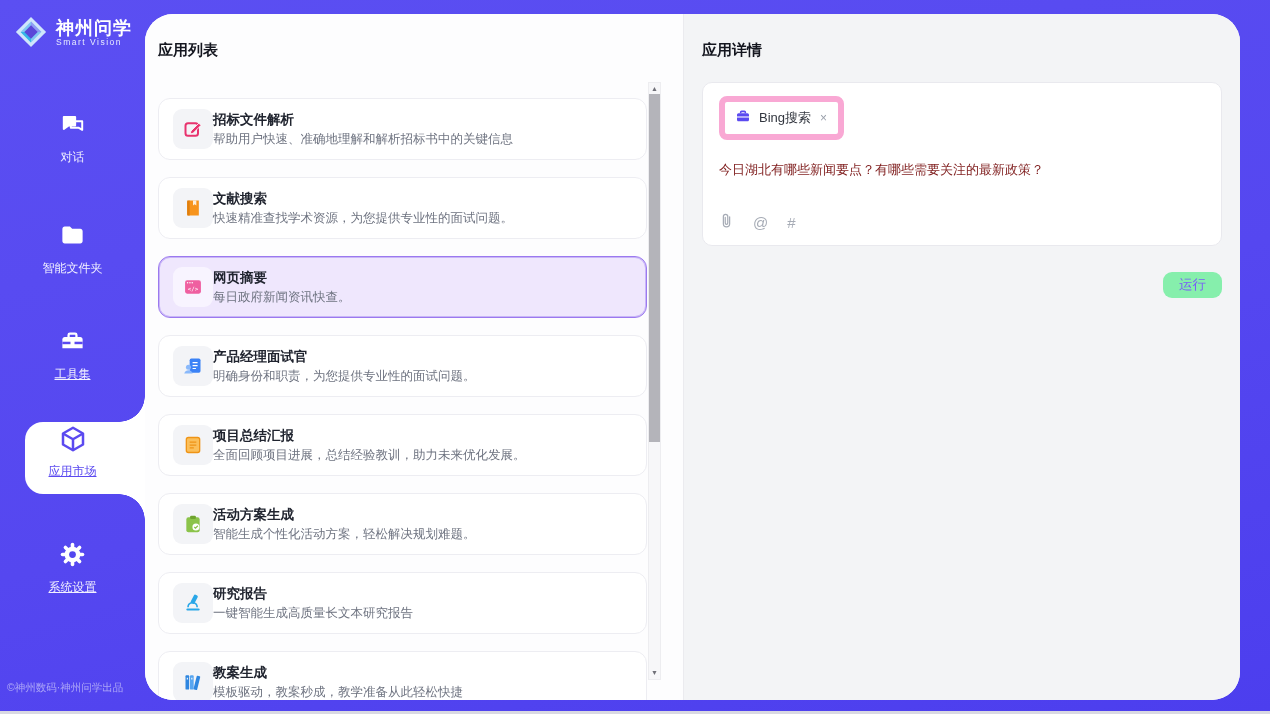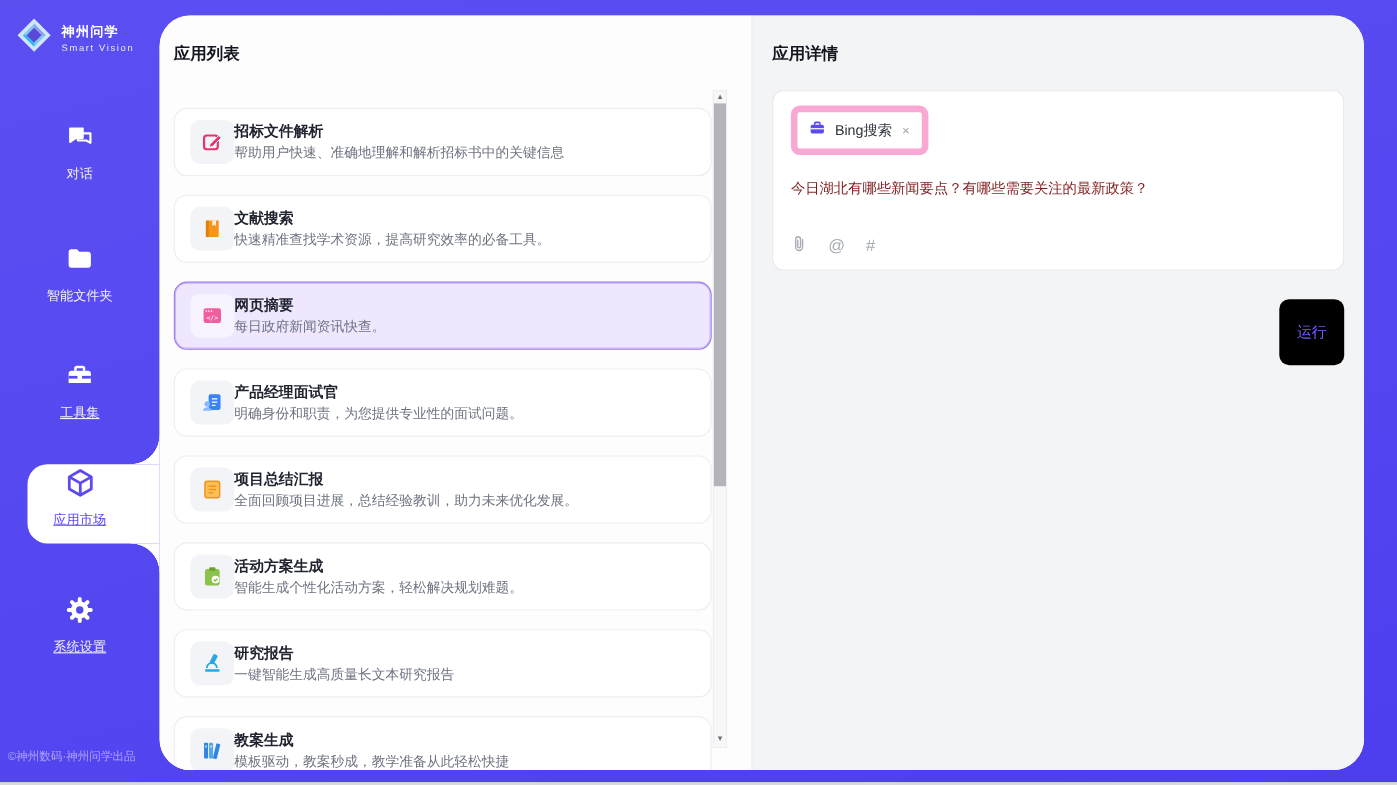--- a/index.html
+++ b/index.html
@@ -6,21 +6,21 @@
   body{
     width:1270px;height:714px;position:relative;overflow:hidden;
     font-family:"Liberation Sans","DejaVu Sans",sans-serif;
     background:linear-gradient(165deg,#5b4ff2 0%,#5547f0 55%,#4c3eee 100%);
   }
   .bottom-strip{position:absolute;left:0;right:0;bottom:0;height:3px;background:#d9d9e2;}
 
   
   .sidebar{position:absolute;left:0;top:0;width:145px;height:714px;}
   .logo-row{display:flex;align-items:center;gap:8px;padding:15px 0 0 14px;}
-  .logo-text .cn{color:#fff;font-size:12px;font-weight:bold;letter-spacing:1px;line-height:17px;}
+  .logo-text .cn{color:#fff;font-size:18px;font-weight:bold;letter-spacing:1px;line-height:17px;}
   .logo-text .en{color:#e8ecff;font-size:8.5px;letter-spacing:1.5px;line-height:11px;}
   .nav-item{position:absolute;left:0;width:145px;display:flex;flex-direction:column;align-items:center;gap:7px;cursor:pointer;}
   .nav-item .lbl{color:#f2f1ff;font-size:12px;}
   .nav-item .lbl.u{text-decoration:underline;}
   .active-tab{position:absolute;left:25px;right:0;top:422px;height:72px;background:#fff;border-radius:18px 0 0 18px;}
   .active-tab::before{content:"";position:absolute;right:0;top:-26px;width:26px;height:26px;
     background:radial-gradient(circle at 0% 0%, rgba(0,0,0,0) 25.5px, #fff 26px);}
   .active-tab::after{content:"";position:absolute;right:0;bottom:-26px;width:26px;height:26px;
     background:radial-gradient(circle at 0% 100%, rgba(0,0,0,0) 25.5px, #fff 26px);}
   .active-inner{position:absolute;left:0;top:424px;width:145px;display:flex;flex-direction:column;align-items:center;gap:5px;cursor:pointer;}
@@ -57,22 +57,22 @@
   .detail-card{margin-top:22px;background:#fff;border:1px solid #e9e9ee;border-radius:10px;box-sizing:border-box;
     height:164px;padding:13px 16px;}
   .chip{display:inline-flex;align-items:center;gap:8px;border:6px solid #f9a8d4;border-radius:8px;
     background:#fff;padding:6px 10px;cursor:default;}
   .chip .clabel{font-size:13px;color:#32363f;}
   .chip .cx{font-size:12px;color:#9aa0ab;cursor:pointer;padding:0 1px;}
   .query{margin-top:21px;font-size:13px;color:#7f1d1d;line-height:18px;}
   .attach-row{margin-top:33px;display:flex;align-items:center;gap:19px;color:#a7acb6;}
   .attach-row .txt-ico{font-size:15px;line-height:16px;cursor:pointer;}
   .run-row{margin-top:26px;text-align:right;}
-  .run-btn{display:inline-block;background:#000000;color:#7a5cf8;font-size:13.5px;
-    padding:21px 16px;border-radius:9px;border:none;cursor:pointer;font-family:inherit;}
+  .run-btn{display:inline-block;background:#86efac;color:#7a5cf8;font-size:13.5px;
+    padding:4px 16px;border-radius:9px;border:none;cursor:pointer;font-family:inherit;}
 </style>
 </head>
 <body>
 
 <div class="sidebar">
   <div class="logo-row">
     <span>
       <svg width="34" height="34" viewBox="0 0 36 36">
         <polygon points="18,2 34,18 18,34 2,18" fill="#cfe6fb"></polygon>
         <polygon points="18,7 29,18 18,29 7,18" fill="#7fc6f2"></polygon>
@@ -172,21 +172,21 @@
       <div class="app-card">
         <span class="app-ico">
           <svg width="20" height="20" viewBox="0 0 24 24">
             <path d="M5 5.5C5 4 6 3 7.5 3H19v18H7.5C6 21 5 20 5 18.5z" fill="#f7941d"></path>
             <rect x="5" y="3" width="3" height="18" fill="#e07f0e"></rect>
             <path d="M12 3h4v6l-2-1.4L12 9z" fill="#fff" opacity=".85"></path>
           </svg>
         </span>
         <span class="app-txt">
           <div class="t">文献搜索</div>
-          <div class="d">快速精准查找学术资源，提高研究效率的必备工具。</div>
+          <div class="d">快速精准查找学术资源，为您提供专业性的面试问题。</div>
         </span>
       </div>
 
       <div class="app-card selected">
         <span class="app-ico">
           <svg width="20" height="20" viewBox="0 0 24 24">
             <rect x="2.5" y="4" width="19" height="16" rx="2.5" fill="#ef5fa0"></rect>
             <circle cx="5.5" cy="7" r=".9" fill="#fff"></circle>
               <circle cx="8.3" cy="7" r=".9" fill="#fff"></circle>
               <circle cx="11.1" cy="7" r=".9" fill="#fff"></circle>

